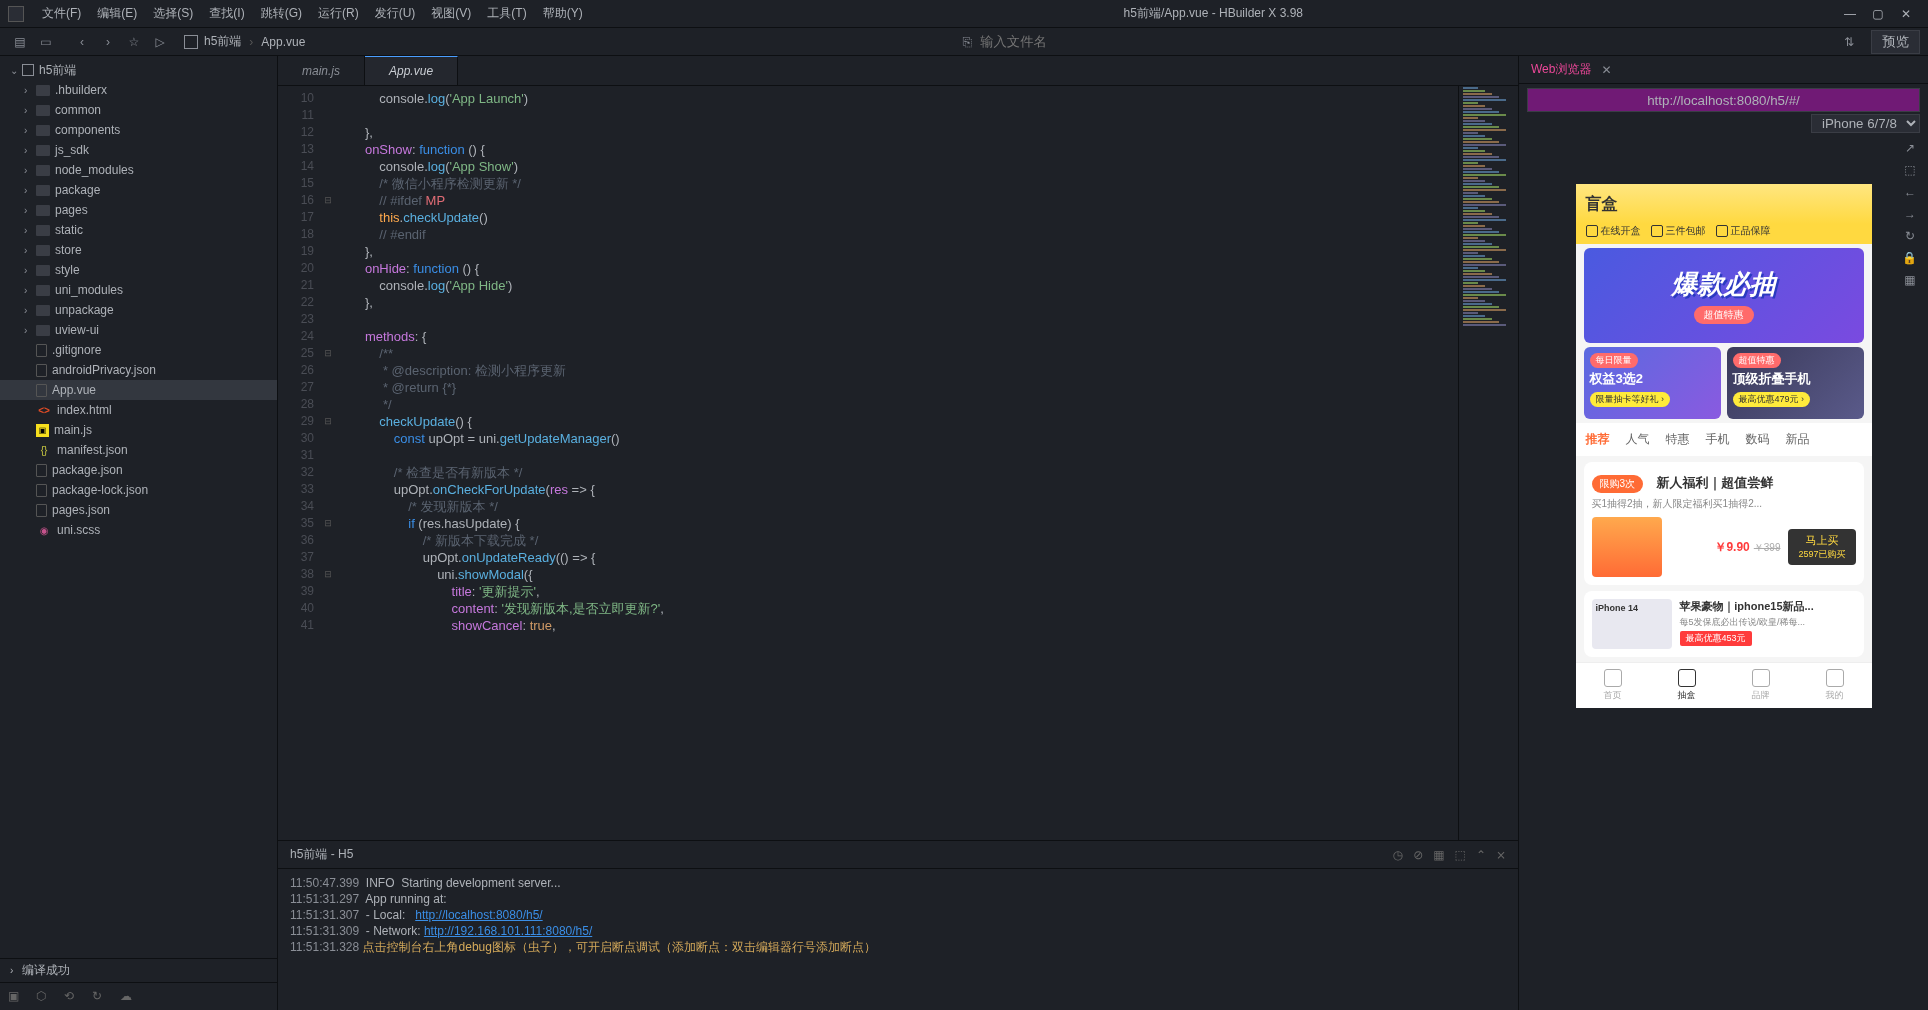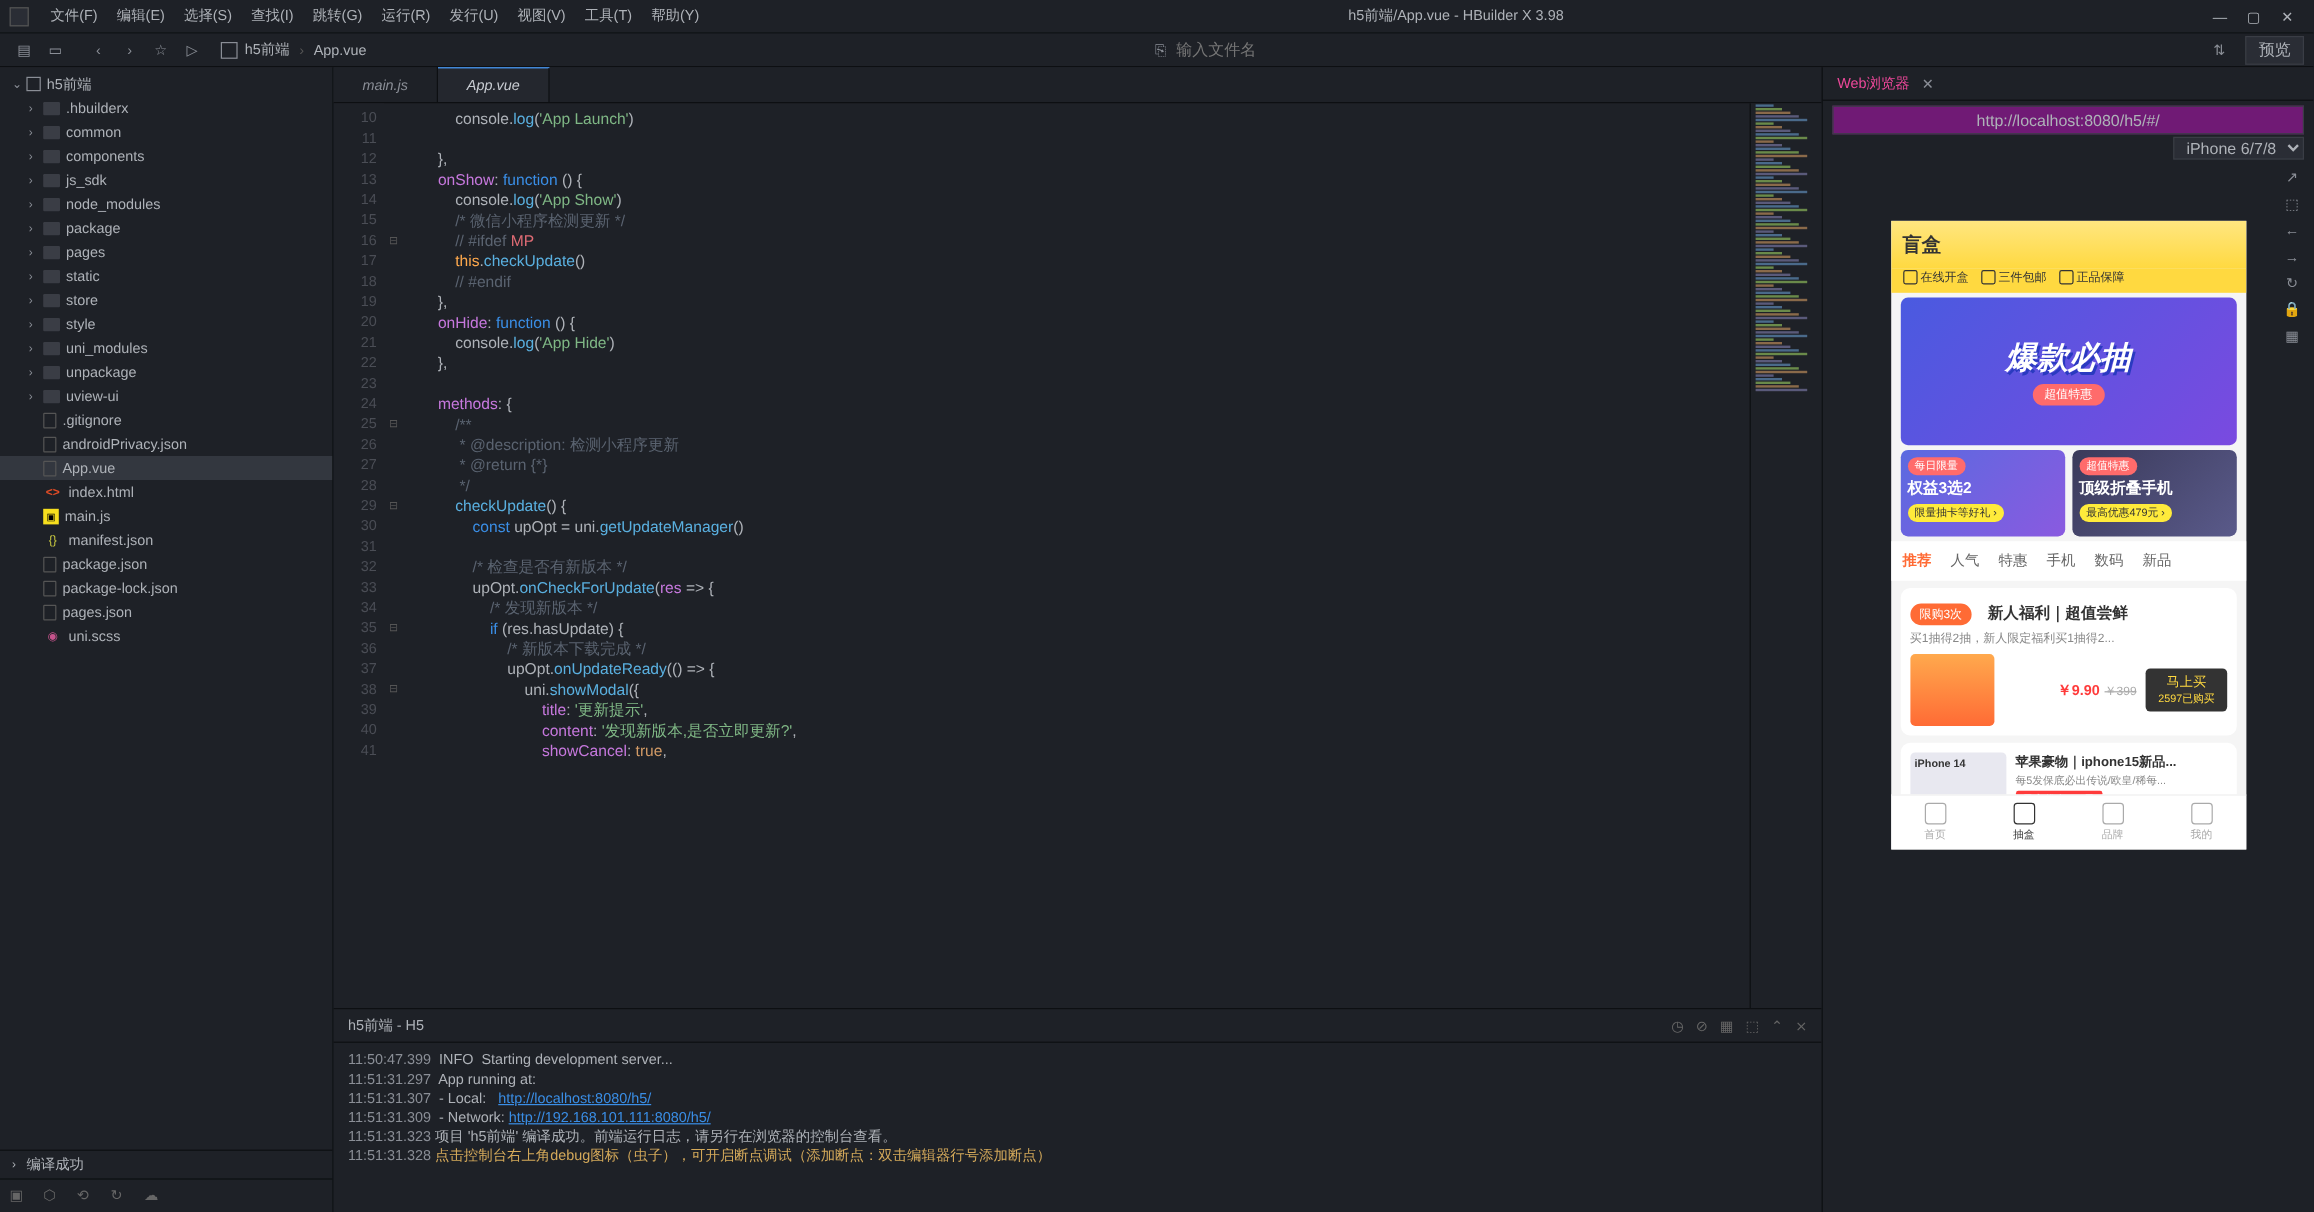--- a/index.html
+++ b/index.html
@@ -96,21 +96,21 @@
 .preview-toolbar .picon { width: 20px; height: 20px; display: flex; align-items: center; justify-content: center; color: #8a8e96; cursor: pointer; }
 .preview-viewport { flex: 1; display: flex; justify-content: center; padding-top: 40px; }
 .phone { width: 296px; height: 524px; background: #f5f5f5; position: relative; overflow: hidden; }
 
 
 .phone-header { height: 40px; background: linear-gradient(#ffe680, #ffd940); display: flex; align-items: center; padding: 0 10px; }
 .phone-logo { font-weight: bold; font-size: 16px; color: #333; }
 .phone-features { height: 20px; background: #ffd940; display: flex; align-items: flex-start; padding: 0 10px; gap: 10px; font-size: 10px; color: #333; }
 .phone-features .feat { display: flex; align-items: center; gap: 3px; }
 .phone-features .feat-icon { width: 12px; height: 12px; border: 1px solid #333; border-radius: 2px; }
-.phone-banner { height: 123px; background: linear-gradient(135deg, #4a5ae0, #7a4ae0); margin: 4px 8px; border-radius: 6px; display: flex; flex-direction: column; align-items: center; justify-content: center; color: white; position: relative; }
+.phone-banner { height: 95px; background: linear-gradient(135deg, #4a5ae0, #7a4ae0); margin: 4px 8px; border-radius: 6px; display: flex; flex-direction: column; align-items: center; justify-content: center; color: white; position: relative; }
 .phone-banner .banner-text { font-size: 26px; font-weight: bold; font-style: italic; text-shadow: 2px 2px 0 #2a3ac0; }
 .phone-banner .banner-tag { background: #ff6b6b; padding: 2px 10px; border-radius: 10px; font-size: 10px; margin-top: 4px; }
 .phone-cards { display: flex; gap: 6px; margin: 4px 8px; }
 .phone-card { flex: 1; height: 72px; border-radius: 6px; padding: 6px; color: white; font-size: 10px; position: relative; overflow: hidden; }
 .phone-card.c1 { background: linear-gradient(135deg, #5a6ae0, #8a5ae0); }
 .phone-card.c2 { background: linear-gradient(135deg, #3a3a5a, #5a5a8a); }
 .phone-card .card-tag { background: #ff6b6b; display: inline-block; padding: 1px 6px; border-radius: 8px; font-size: 9px; }
 .phone-card .card-title { font-size: 13px; font-weight: bold; margin-top: 2px; }
 .phone-card .card-sub { background: #ffeb3b; color: #333; display: inline-block; padding: 1px 6px; border-radius: 8px; font-size: 9px; margin-top: 4px; }
 .phone-tabs { display: flex; padding: 8px 10px; gap: 16px; font-size: 12px; color: #666; background: #fff; }
@@ -484,21 +484,20 @@
           <span>⬚</span>
           <span>⌃</span>
           <span>⨯</span>
         </div>
       </div>
       <div class="console-body" id="console-body">
           <div class="log-line"><span class="ts">11:50:47.399</span> <span> INFO  Starting development server...</span></div>
           <div class="log-line"><span class="ts">11:51:31.297</span> <span> App running at:</span></div>
           <div class="log-line"><span class="ts">11:51:31.307</span> <span> - Local:   </span><span class="link">http://localhost:8080/h5/</span></div>
           <div class="log-line"><span class="ts">11:51:31.309</span> <span> - Network: </span><span class="link">http://192.168.101.111:8080/h5/</span></div>
-          <div class="log-line"><span class="ts">11:51:31.323</span> <span>项目 'h5前端' 编译成功。前端运行日志，请另行在浏览器的控制台查看。</span></div>
           <div class="log-line"><span class="ts">11:51:31.328</span> <span class="warn">点击控制台右上角debug图标（虫子），可开启断点调试（添加断点：双击编辑器行号添加断点）</span></div>
         </div>
     </div>
   </div>
 
   <div class="preview">
     <div class="preview-tab">
       <span class="ptitle">Web浏览器</span>
       <span class="pclose">✕</span>
     </div>

